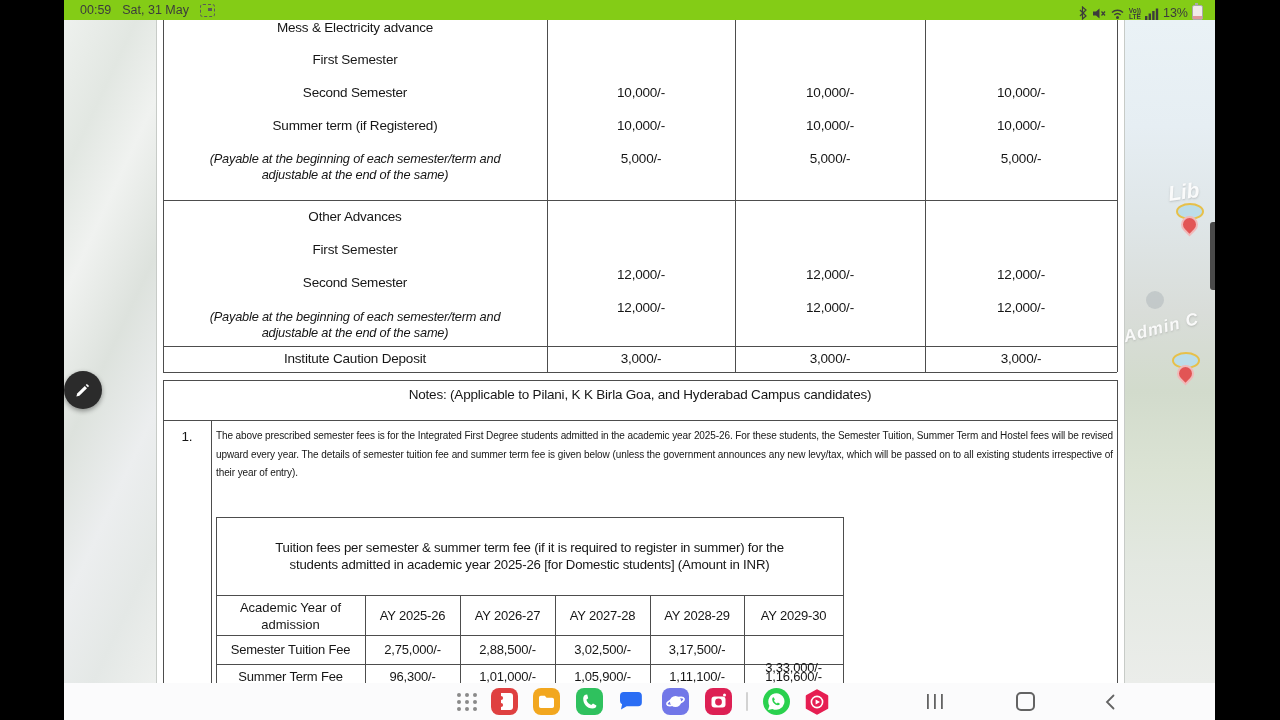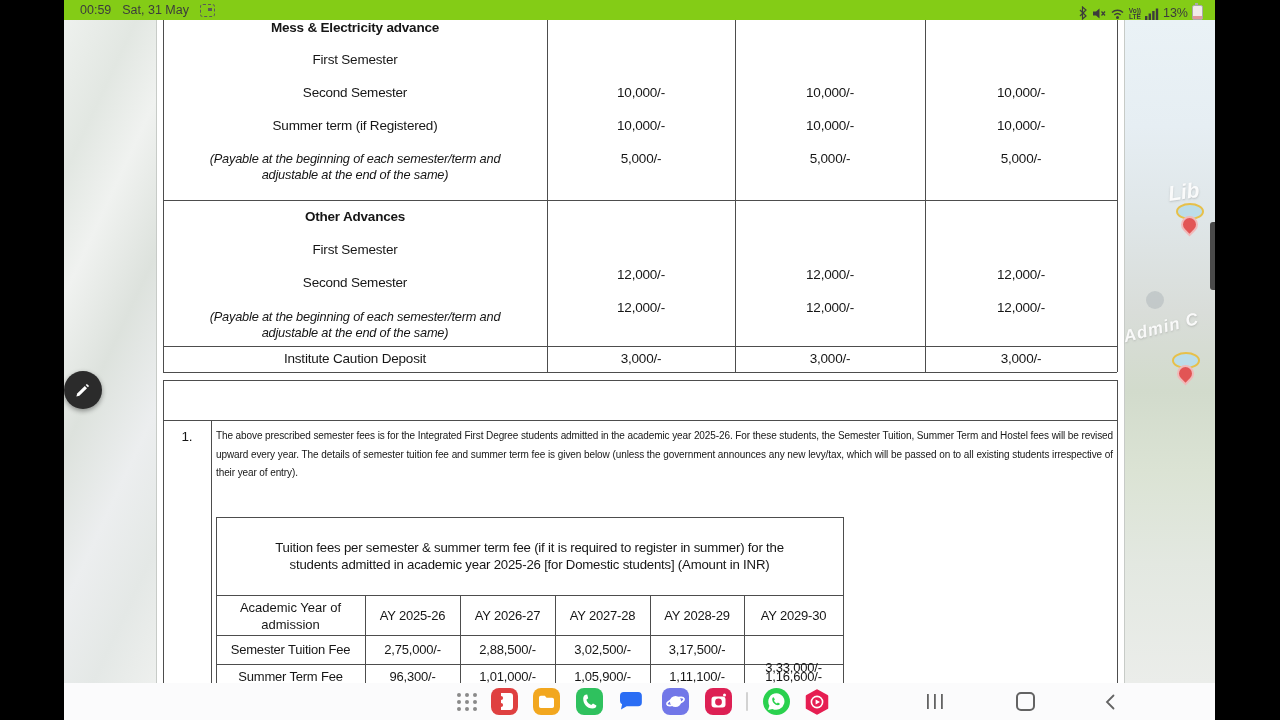--- a/index.html
+++ b/index.html
@@ -25,21 +25,21 @@
   .strip-left{position:absolute;left:0;top:0;width:93px;height:100%;
     background:linear-gradient(115deg,#eef1ee 0%,#e2e7e2 18%,#f0f2f0 32%,#dde2dd 50%,#eceeef 68%,#e4e8e6 84%,#eef0ee 100%);}
   .strip-right{position:absolute;left:1058px;top:0;width:93px;height:100%;
     background:linear-gradient(180deg,#eaf2f6 0%,#e6eef3 16%,#dfe6e8 30%,#d9dDd9 44%,#d2dbcc 56%,#dbe3d4 68%,#e3e8e1 82%,#ebedea 100%);}
   .page{position:absolute;left:92px;top:0;width:967px;height:100%;background:#fff;
         border-left:1px solid #c7cbc7;border-right:1px solid #c7cbc7;}
   .doc{color:#161616;}
   .vline{position:absolute;width:1px;background:#4d4d4d;}
   .hline{position:absolute;height:1px;background:#4d4d4d;}
   .t{position:absolute;font-size:13.5px;line-height:18px;height:18px;text-align:center;letter-spacing:-0.2px;}
-  .b{font-weight:bold;}
+  .b{font-weight:normal;}
   .payable{position:absolute;font-size:12.8px;line-height:16px;font-style:italic;text-align:center;letter-spacing:-0.2px;}
   .para{position:absolute;font-size:10px;line-height:18.6px;text-align:justify;letter-spacing:-0.1px;}
 
   
   .fab{position:absolute;left:0;top:351px;width:38px;height:38px;border-radius:50%;background:#2b2b2b;
        box-shadow:0 2px 5px rgba(0,0,0,.4);display:flex;align-items:center;justify-content:center;}
 
   
   .map-label{position:absolute;color:rgba(255,255,255,.9);font-style:italic;font-weight:bold;
              text-shadow:0 1px 2px rgba(120,120,120,.35);white-space:nowrap;}
@@ -149,20 +149,21 @@
       <div class="t" style="left:99px;width:384px;top:330px;">Institute Caution Deposit</div>
       <div class="t" style="left:483px;width:188px;top:330px;">3,000/-</div>
       <div class="t" style="left:671px;width:190px;top:330px;">3,000/-</div>
       <div class="t" style="left:861px;width:192px;top:330px;">3,000/-</div>
 
       <div class="hline" style="left:99px;top:360px;width:954px;"></div>
       <div class="hline" style="left:99px;top:400px;width:954px;"></div>
       <div class="vline" style="left:99px;top:360px;height:303px;"></div>
       <div class="vline" style="left:1053px;top:360px;height:303px;"></div>
       <div class="vline" style="left:147px;top:400px;height:263px;"></div>
+      <div class="t b" style="left:99px;width:954px;top:366px;">Notes: (Applicable to Pilani, K K Birla Goa, and Hyderabad Campus candidates)</div>
       <div class="t" style="left:99px;width:48px;top:408px;">1.</div>
       <div class="para" style="left:152px;width:897px;top:407px;">The above prescribed semester fees is for the Integrated First Degree students admitted in the academic year 2025-26. For these students, the Semester Tuition, Summer Term and Hostel fees will be revised upward every year. The details of semester tuition fee and summer term fee is given below (unless the government announces any new levy/tax, which will be passed on to all existing students irrespective of their year of entry).</div>
 
       <div class="hline" style="left:152px;top:497px;width:627px;"></div>
       <div class="hline" style="left:152px;top:575px;width:627px;"></div>
       <div class="hline" style="left:152px;top:615px;width:627px;"></div>
       <div class="hline" style="left:152px;top:644px;width:627px;"></div>
       <div class="vline" style="left:152px;top:497px;height:166px;"></div>
       <div class="vline" style="left:779px;top:497px;height:166px;"></div>
       <div class="vline" style="left:301px;top:575px;height:88px;"></div>

